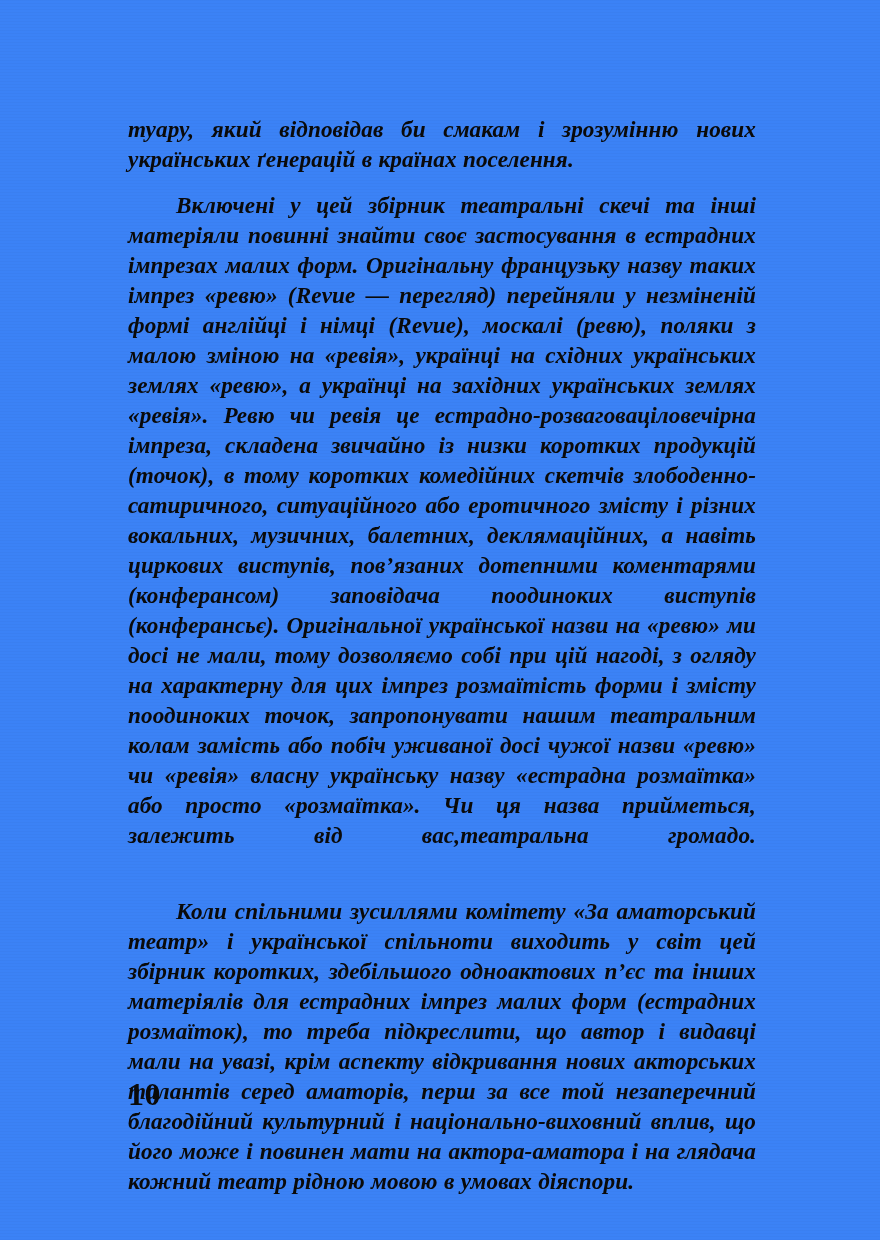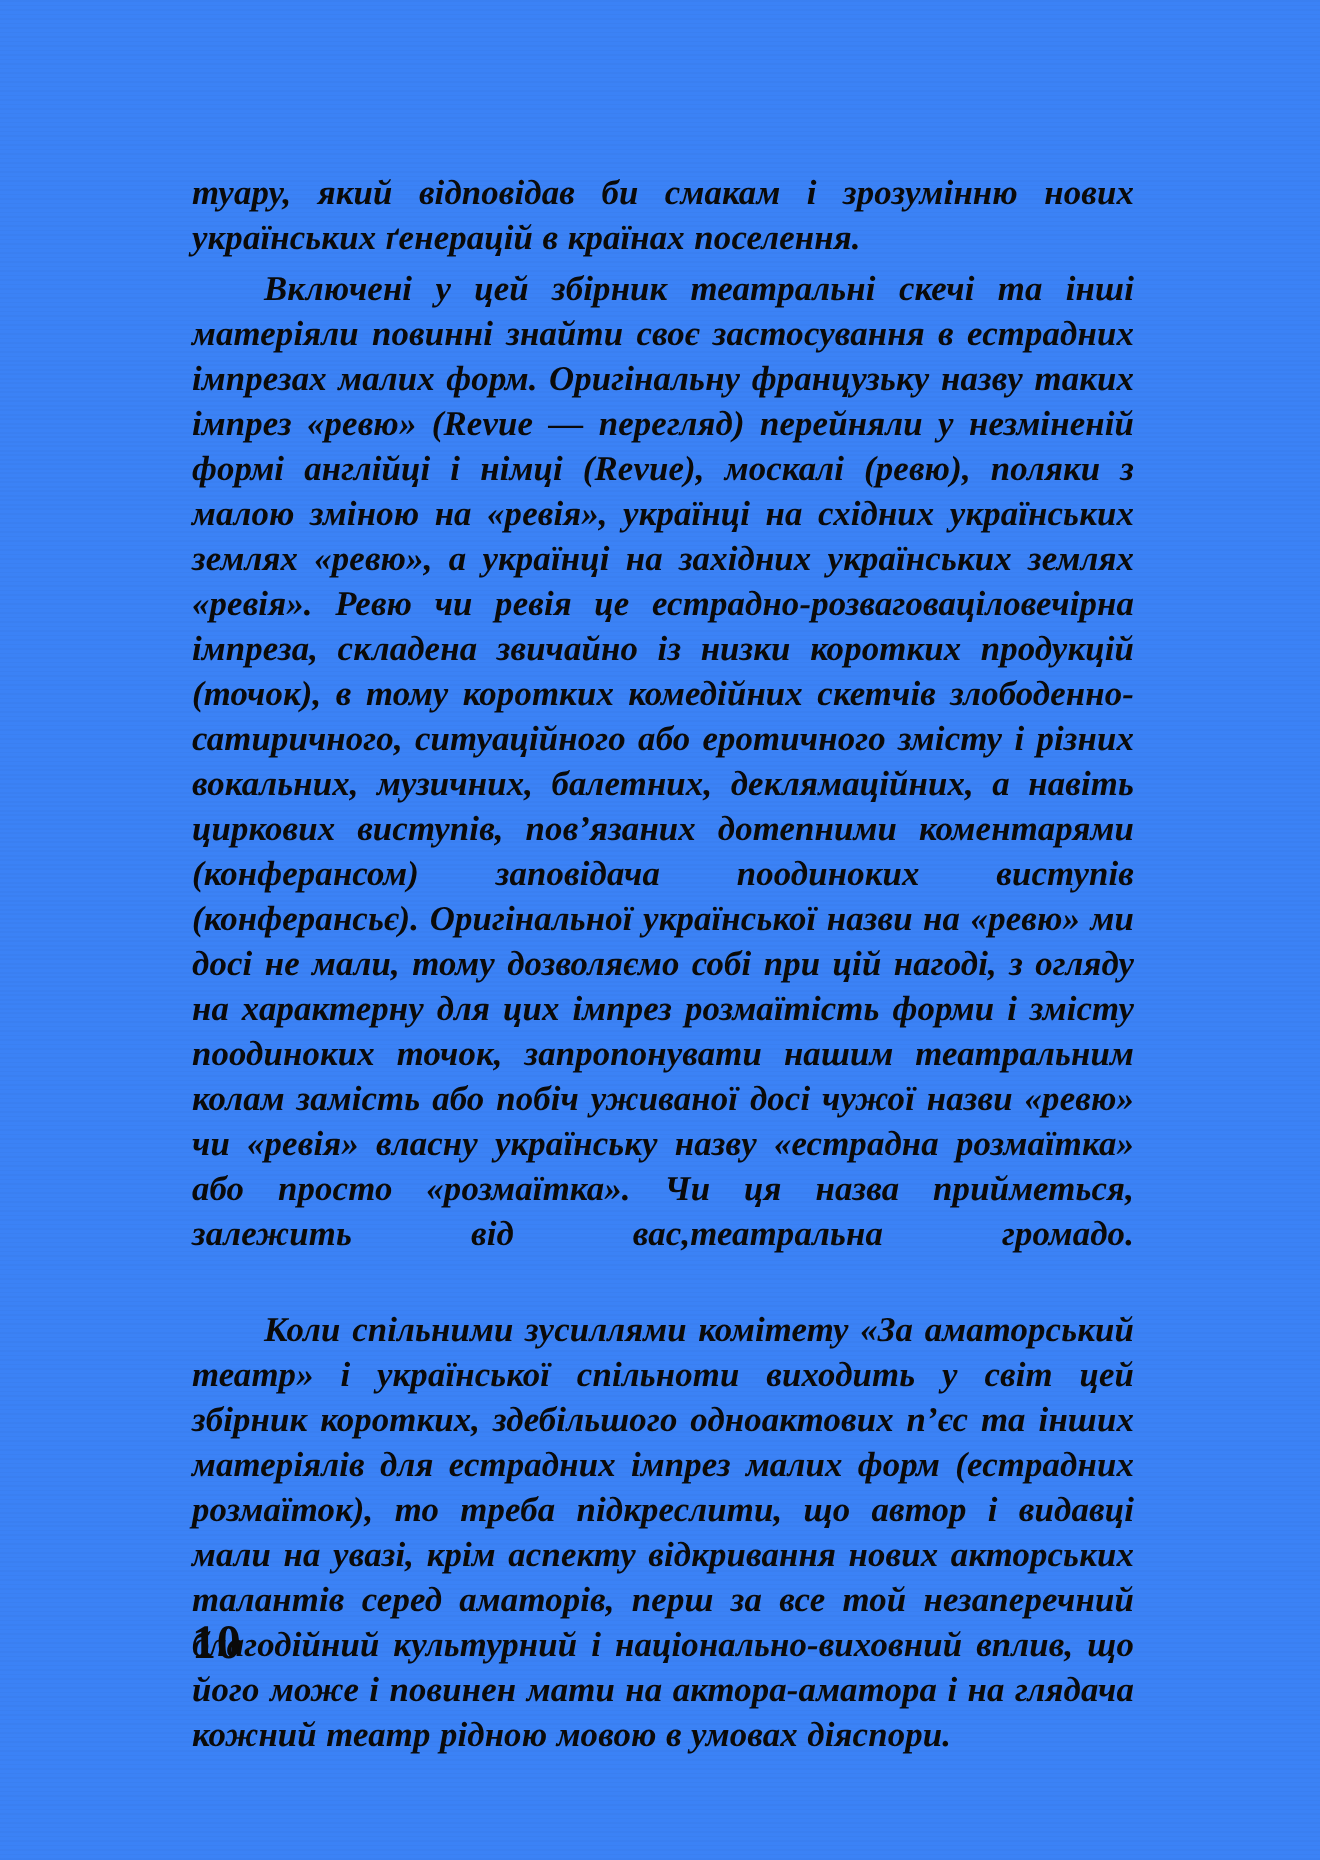--- a/index.html
+++ b/index.html
@@ -40,21 +40,21 @@
     font-size: 23.2px;
     line-height: 30px;
     text-align: justify;
     text-justify: inter-word;
     letter-spacing: 0.1px;
     word-spacing: 0.4px;
     hyphens: manual;
   }
 
   .para + .para {
-    margin-top: 4px;
+    margin-top: 16px;
     font-style: italic;
   }
 
   .para.indent {
     text-indent: 48px;
   }
 
   
   .para::after {
     content: "";

